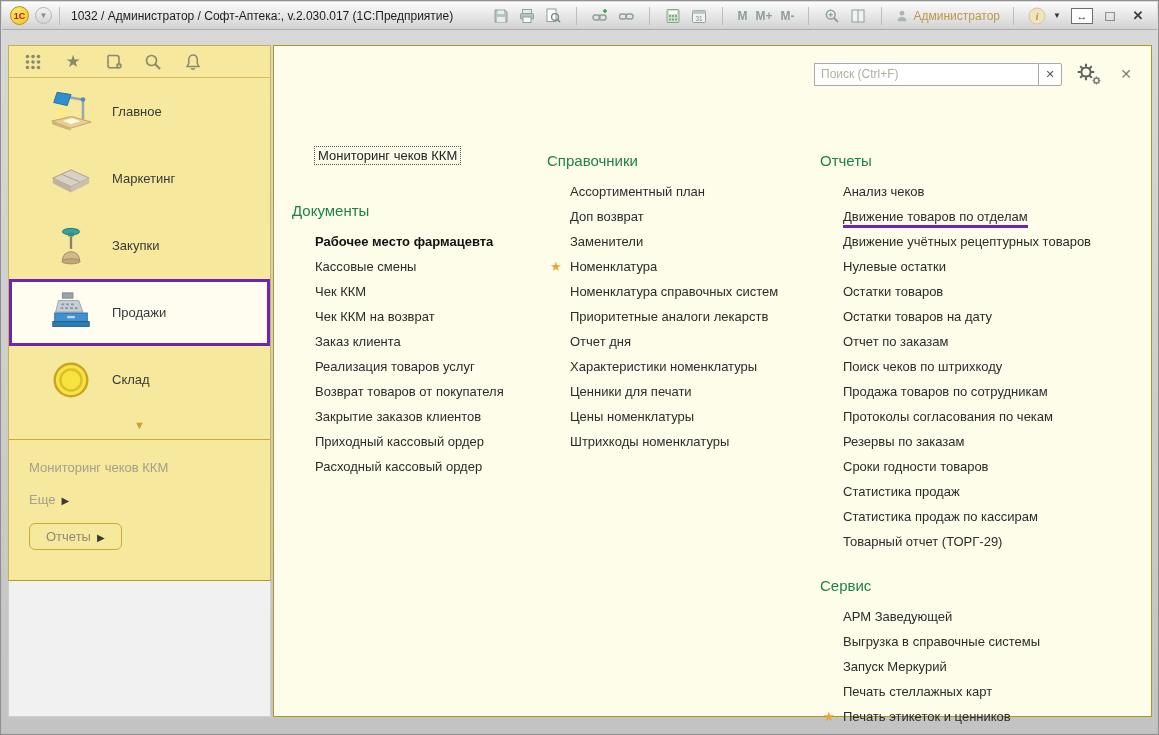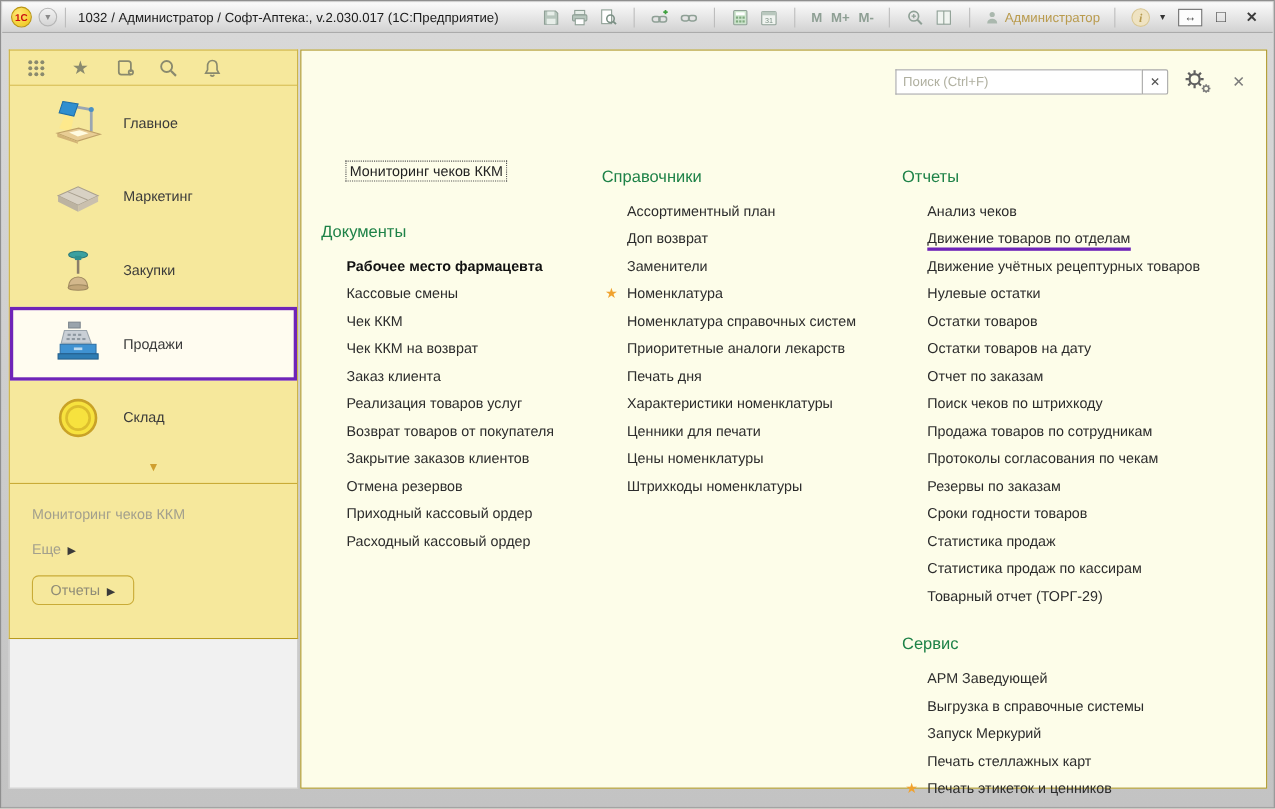--- a/index.html
+++ b/index.html
@@ -326,37 +326,36 @@
           <div class="sec-title">Документы</div>
           <div class="sec-items">
             <div class="item bold"><span class="lbl">Рабочее место фармацевта</span></div>
             <div class="item"><span class="lbl">Кассовые смены</span></div>
             <div class="item"><span class="lbl">Чек ККМ</span></div>
             <div class="item"><span class="lbl">Чек ККМ на возврат</span></div>
             <div class="item"><span class="lbl">Заказ клиента</span></div>
             <div class="item"><span class="lbl">Реализация товаров услуг</span></div>
             <div class="item"><span class="lbl">Возврат товаров от покупателя</span></div>
             <div class="item"><span class="lbl">Закрытие заказов клиентов</span></div>
-            <div class="item"><span class="lbl">Отмена резервов</span></div>
             <div class="item"><span class="lbl">Приходный кассовый ордер</span></div>
             <div class="item"><span class="lbl">Расходный кассовый ордер</span></div>
           </div>
         </section>
     </div>
     <div class="col col2">
       <section data-section="references">
           <div class="sec-title">Справочники</div>
           <div class="sec-items">
             <div class="item"><span class="lbl">Ассортиментный план</span></div>
             <div class="item"><span class="lbl">Доп возврат</span></div>
             <div class="item"><span class="lbl">Заменители</span></div>
             <div class="item"><span class="star">★</span><span class="lbl">Номенклатура</span></div>
             <div class="item"><span class="lbl">Номенклатура справочных систем</span></div>
             <div class="item"><span class="lbl">Приоритетные аналоги лекарств</span></div>
-            <div class="item"><span class="lbl">Печать дня</span></div>
+            <div class="item"><span class="lbl">Отчет дня</span></div>
             <div class="item"><span class="lbl">Характеристики номенклатуры</span></div>
             <div class="item"><span class="lbl">Ценники для печати</span></div>
             <div class="item"><span class="lbl">Цены номенклатуры</span></div>
             <div class="item"><span class="lbl">Штрихкоды номенклатуры</span></div>
           </div>
         </section>
     </div>
     <div class="col col3">
       <section data-section="reports">
           <div class="sec-title">Отчеты</div>

